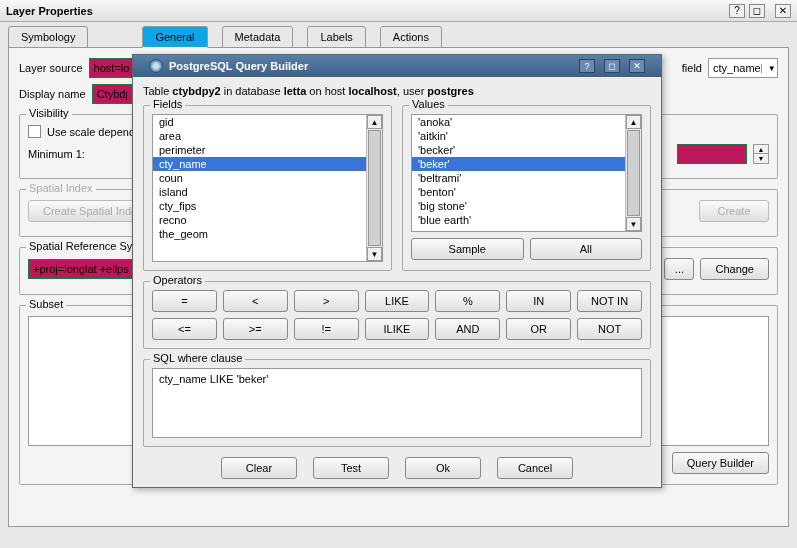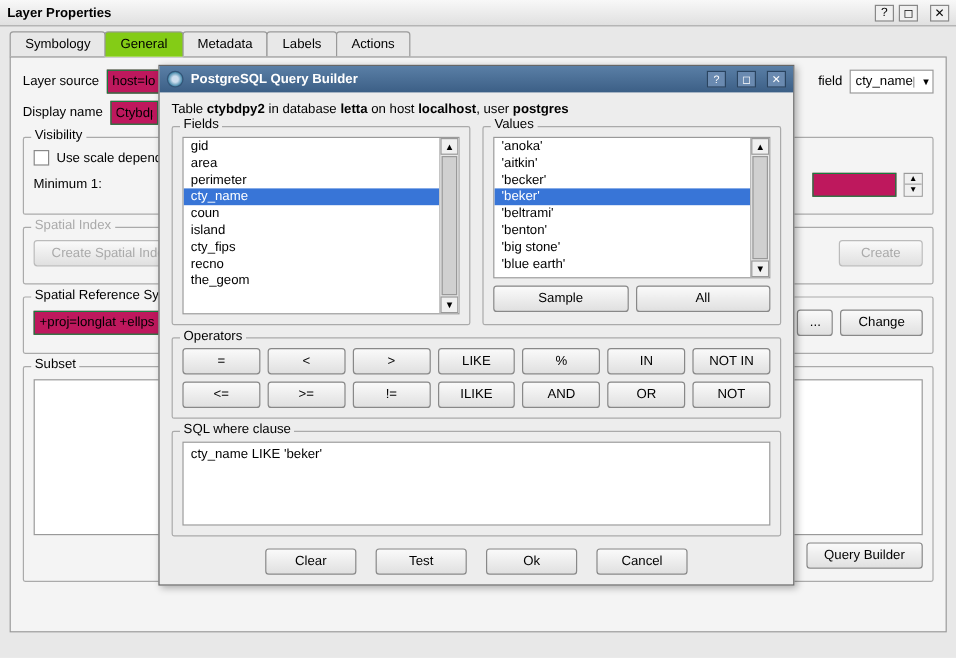--- a/index.html
+++ b/index.html
@@ -3,44 +3,44 @@
 <meta charset="utf-8">
 <style>
 * { box-sizing: border-box; font-family: Arial, sans-serif; font-size: 11px; }
 body { margin: 0; background: #e8e8e8; width: 797px; height: 548px; position: relative; overflow: hidden; }
 
 .titlebar { height: 22px; background: linear-gradient(#f8f8f8,#e0e0e0); border-bottom: 1px solid #aaa; display: flex; align-items: center; padding: 0 6px; }
 .titlebar .title { font-weight: bold; flex: 1; }
 .titlebar .btn { width: 16px; height: 14px; border: 1px solid #888; background: #f0f0f0; margin-left: 4px; display: flex; align-items: center; justify-content: center; font-size: 10px; cursor: pointer; }
 
 .main { padding: 4px 8px; }
-.tabs { display: flex; gap: 0; margin-bottom: -1px; }
+.tabs { display: flex; gap: 15px; margin-bottom: -1px; }
 .tab { padding: 4px 12px; border: 1px solid #999; background: #e8e8e8; border-top-left-radius: 3px; border-top-right-radius: 3px; cursor: pointer; margin-right: -1px; }
-.tab.active { background: #84cc16; border-bottom: 1px solid #f4f4f4; z-index: 2; position: relative; }
+.tab.active { background: #0ea5e9; border-bottom: 1px solid #f4f4f4; z-index: 2; position: relative; margin-left: 40px; }
 .panel { border: 1px solid #999; background: #f4f4f4; padding: 10px; height: 480px; position: relative; }
 
 .row { display: flex; align-items: center; margin-bottom: 6px; gap: 6px; }
 .txt-input { border: 1px solid #15803d; background: #be185d; height: 20px; padding: 0 4px; }
 .combo { border: 1px solid #999; background: #fff; height: 20px; padding: 0 4px; display: flex; align-items: center; }
 .combo .arrow { margin-left: auto; padding-left: 6px; border-left: 1px solid #999; font-size: 8px; }
 
 .group { border: 1px solid #aaa; border-radius: 2px; padding: 10px 8px 8px; margin-top: 10px; position: relative; }
 .group-label { position: absolute; top: -8px; left: 6px; background: #f4f4f4; padding: 0 3px; }
 .ghost { color: #aaa; }
 .btn-std { border: 1px solid #888; background: linear-gradient(#fafafa,#e0e0e0); height: 22px; padding: 0 14px; border-radius: 3px; cursor: pointer; display: inline-flex; align-items: center; justify-content: center; }
 .btn-std.disabled { color: #aaa; border-color: #bbb; }
 .checkbox { width: 13px; height: 13px; border: 1px solid #888; background: #fff; display: inline-block; }
 
 .spin { display: flex; flex-direction: column; border: 1px solid #999; }
 .spin div { width: 14px; height: 9px; background: #f0f0f0; font-size: 7px; display: flex; align-items: center; justify-content: center; cursor: pointer; }
 .spin div:first-child { border-bottom: 1px solid #999; }
 
 
 .modal { position: absolute; top: 54px; left: 132px; width: 530px; background: #ededed; border: 1px solid #666; box-shadow: 2px 2px 6px rgba(0,0,0,.3); z-index: 10; }
-.modal-title { height: 22px; background: linear-gradient(#5a7fa6,#3c5f86); color: #fff; display: flex; align-items: center; padding: 0 6px; gap: 6px; }
+.modal-title { height: 22px; background: linear-gradient(#5a7fa6,#3c5f86); color: #fff; display: flex; align-items: center; padding: 0 16px; gap: 6px; }
 .modal-title .t { font-weight: bold; flex: 1; }
 .modal-title .mbtn { width: 16px; height: 14px; border: 1px solid #2a4460; background: #6a8ab0; display: flex; align-items: center; justify-content: center; font-size: 9px; cursor: pointer; margin-left: 3px; }
 .modal-body { padding: 8px 10px; }
 
 .mgroup { border: 1px solid #aaa; border-radius: 2px; padding: 8px; position: relative; background: #ededed; }
 .mgroup-label { position: absolute; top: -8px; left: 6px; background: #ededed; padding: 0 3px; }
 
 .listbox { border: 1px solid #999; background: #fff; height: 148px; overflow: hidden; position: relative; display: flex; }
 .listbox .items { flex: 1; overflow: hidden; }
 .listbox .item { padding: 1px 6px; white-space: nowrap; }

